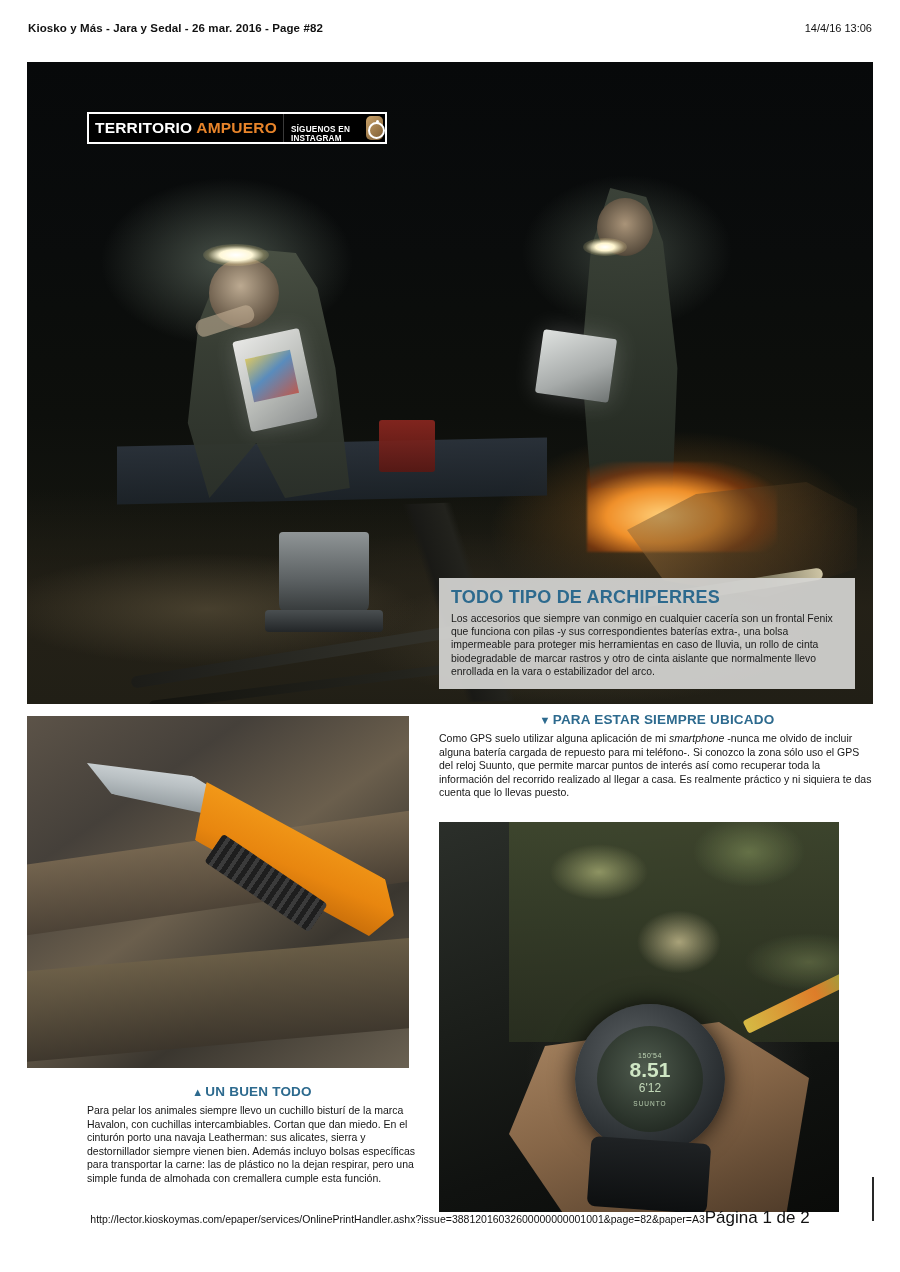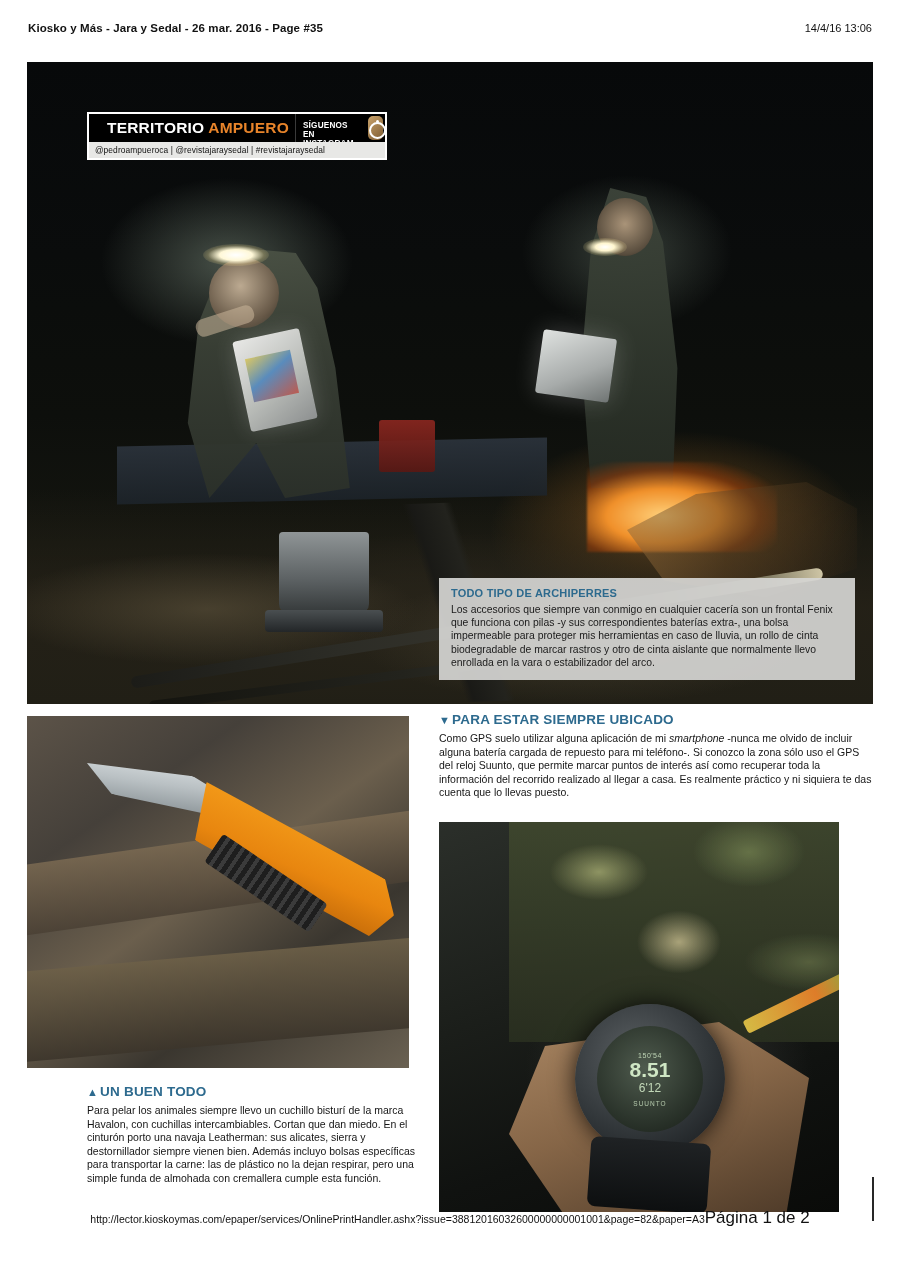--- a/index.html
+++ b/index.html
@@ -206,21 +206,20 @@
   }
   .ig-title {
     display: flex;
     align-items: center;
     padding: 0 6px;
     background: #000;
     color: #fff;
     font-weight: bold;
     font-size: 15.5px;
     letter-spacing: .2px;
-    margin-left: 12px;
   }
   .ig-title .amp { color: #e8842a; margin-left: 4px; }
   .ig-follow {
     display: flex; align-items: center;
     padding: 12px 6px 0 7px;
     color: #ffffff;
     font-size: 8.2px;
     font-weight: bold;
     letter-spacing: .2px;
     border-left: 1px solid #3a3a3a;
@@ -252,21 +251,21 @@
   .caption-box {
     position: absolute;
     left: 412px;
     top: 516px;
     width: 392px;
     background: rgba(214,214,212,0.92);
     padding: 9px 12px 11px 12px;
   }
   .caption-box h3 {
     margin: 0 0 4px 0;
-    font-size: 11px;
+    font-size: 18px;
     font-weight: bold;
     color: #2d6a8e;
     letter-spacing: .2px;
   }
   .caption-box p {
     margin: 0;
     font-size: 10.4px;
     line-height: 13.2px;
     color: #1a1a1a;
   }
@@ -376,20 +375,21 @@
     position: absolute;
     left: 60px; top: 1022px;
     width: 330px;
   }
   .sec-head {
     margin: 0 0 5px 0;
     font-size: 13.5px;
     font-weight: bold;
     color: #2d6a8e;
     letter-spacing: .2px;
+    text-align: center;
   }
   .sec-head .tri { font-size: 11px; margin-right: 2px; }
   .sec-body {
     margin: 0;
     font-size: 10.5px;
     line-height: 13.6px;
     color: #151515;
     text-align: left;
   }
   .sec-body em { font-style: italic; }
@@ -399,21 +399,21 @@
     left: 845px; top: 1115px;
     width: 2px; height: 44px;
     background: #111;
     opacity: .9;
   }
 </style>
 </head>
 <body>
 
 <div class="print-header">
-  <span class="title">Kiosko y Más - Jara y Sedal - 26 mar. 2016 - Page #35</span>
+  <span class="title">Kiosko y Más - Jara y Sedal - 26 mar. 2016 - Page #82</span>
   <span class="stamp">14/4/16 13:06</span>
 </div>
 
 <div class="sheet">
 
   <div class="hero">
     <div class="ground"></div>
     <div class="bench"></div>
     <div class="redbag"></div>
 
@@ -439,21 +439,20 @@
 
     <div class="ig-strip">
       <div class="ig-row1">
         <div class="ig-title">
           <span>TERRITORIO</span>
           <span class="amp">AMPUERO</span>
         </div>
         <div class="ig-follow">SÍGUENOS EN INSTAGRAM</div>
         <div class="ig-cam"></div>
       </div>
-      <div class="ig-row2">@pedroampueroca  |  @revistajaraysedal  |  #revistajaraysedal</div>
     </div>
 
     <div class="caption-box">
       <h3>TODO TIPO DE ARCHIPERRES</h3>
       <p>Los accesorios que siempre van conmigo en cualquier cacería son un frontal Fenix que funciona con pilas -y sus correspondientes baterías extra-, una bolsa impermeable para proteger mis herramientas en caso de lluvia, un rollo de cinta biodegradable de marcar rastros y otro de cinta aislante que normalmente llevo enrollada en la vara o estabilizador del arco.</p>
     </div>
   </div>
 
   <div class="knife-photo">
     <div class="wood1"></div>

